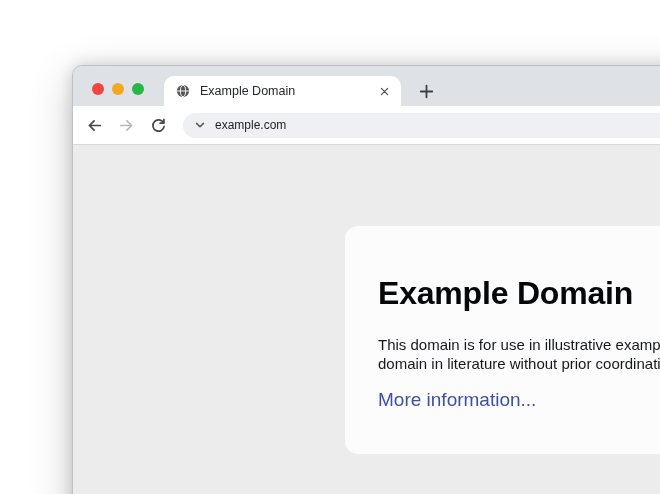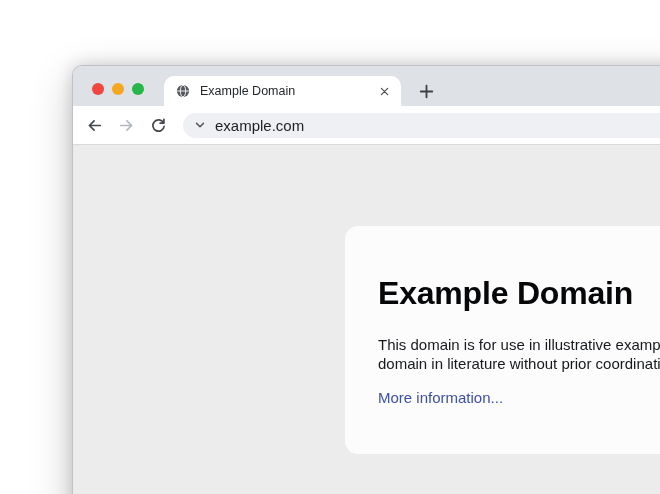--- a/index.html
+++ b/index.html
@@ -110,21 +110,21 @@
     align-items: center;
     padding-left: 11px;
     cursor: text;
   }
   .omnibox-chevron {
     display: flex; align-items: center;
     margin-right: 9px;
     cursor: pointer;
   }
   .omnibox-url {
-    font-size: 15px;
+    font-size: 12px;
     color: #1d1f23;
     white-space: nowrap;
   }
 
   
   .viewport {
     position: relative;
     flex: 1 1 auto;
     background: #ececed;
   }
@@ -147,21 +147,21 @@
   .card .body-text {
     margin: 26px 0 0 33px;
     font-size: 15px;
     line-height: 18.5px;
     color: #17191d;
   }
   .card .body-text div { white-space: nowrap; }
   .card .more-link {
     display: inline-block;
     margin: 16px 0 0 33px;
-    font-size: 15px;
+    font-size: 19px;
     text-decoration: none;
     white-space: nowrap;
     cursor: pointer;
   }
 </style>
 </head>
 <body>
 
 <div class="window">
 

